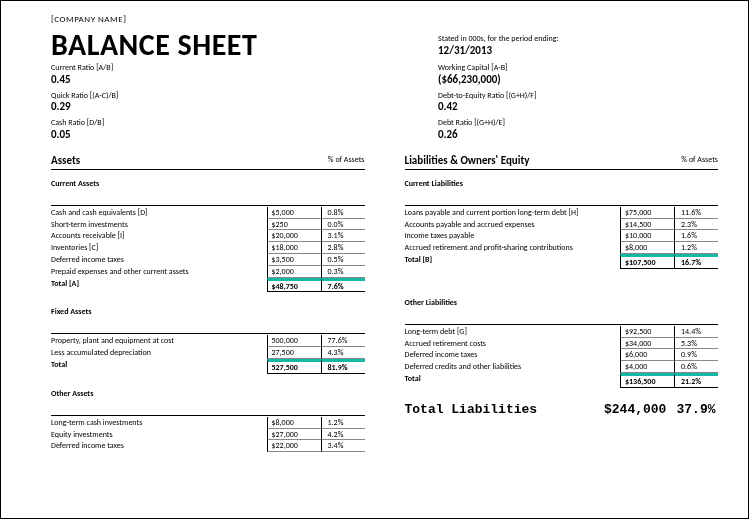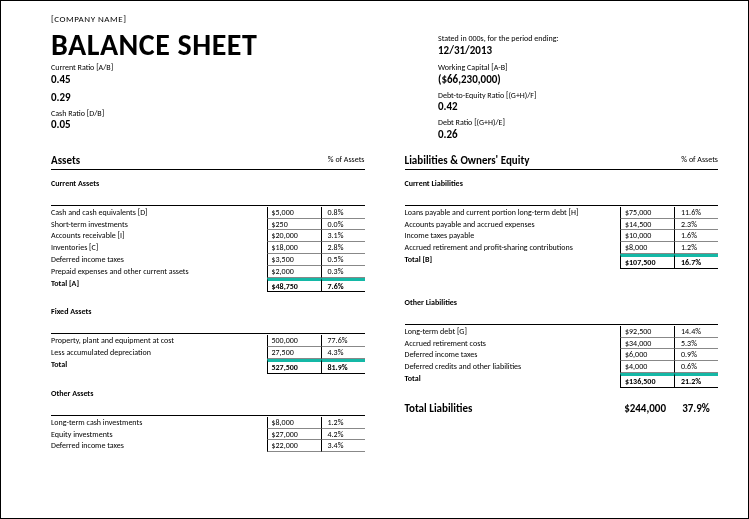--- a/index.html
+++ b/index.html
@@ -99,23 +99,24 @@
   .row.total {
     font-weight: 700;
   }
   .row.total .val, .row.total .pct {
     border-bottom: 1px solid #000;
     border-top: 3px solid #14b8a6;
   }
   .group { margin-bottom: 14px; }
   .grand-total {
     display: flex;
-    font-size: 11px;
+    font-size: 13px;
     font-weight: 700;
     margin-top: 12px;
+    font-family: Liberation Mono, monospace;
   }
   .grand-total .lbl { flex: 1; }
   .grand-total .val { width: 70px; text-align: right; padding-right: 8px; }
   .grand-total .pct { width: 44px; text-align: center; }
 </style>
 </head>
 <body>
 
 <div class="page">
 
@@ -126,20 +127,21 @@
     <div class="period-block">
       <div class="small-label">Stated in 000s, for the period ending:</div>
       <div class="fig">12/31/2013</div>
     </div>
   </div>
 
   <div class="ratios-row">
     <div class="ratios-col">
       <div class="small-label">Current Ratio   [A/B]</div>
       <div class="fig">0.45</div>
+      <div class="small-label">Quick Ratio   [(A-C)/B]</div>
       <div class="fig">0.29</div>
       <div class="small-label">Cash Ratio   [D/B]</div>
       <div class="fig">0.05</div>
     </div>
     <div class="ratios-col right">
       <div class="small-label">Working Capital   [A-B]</div>
       <div class="fig">($66,230,000)</div>
       <div class="small-label">Debt-to-Equity Ratio   [(G+H)/F]</div>
       <div class="fig">0.42</div>
       <div class="small-label">Debt Ratio   [(G+H)/E]</div>

